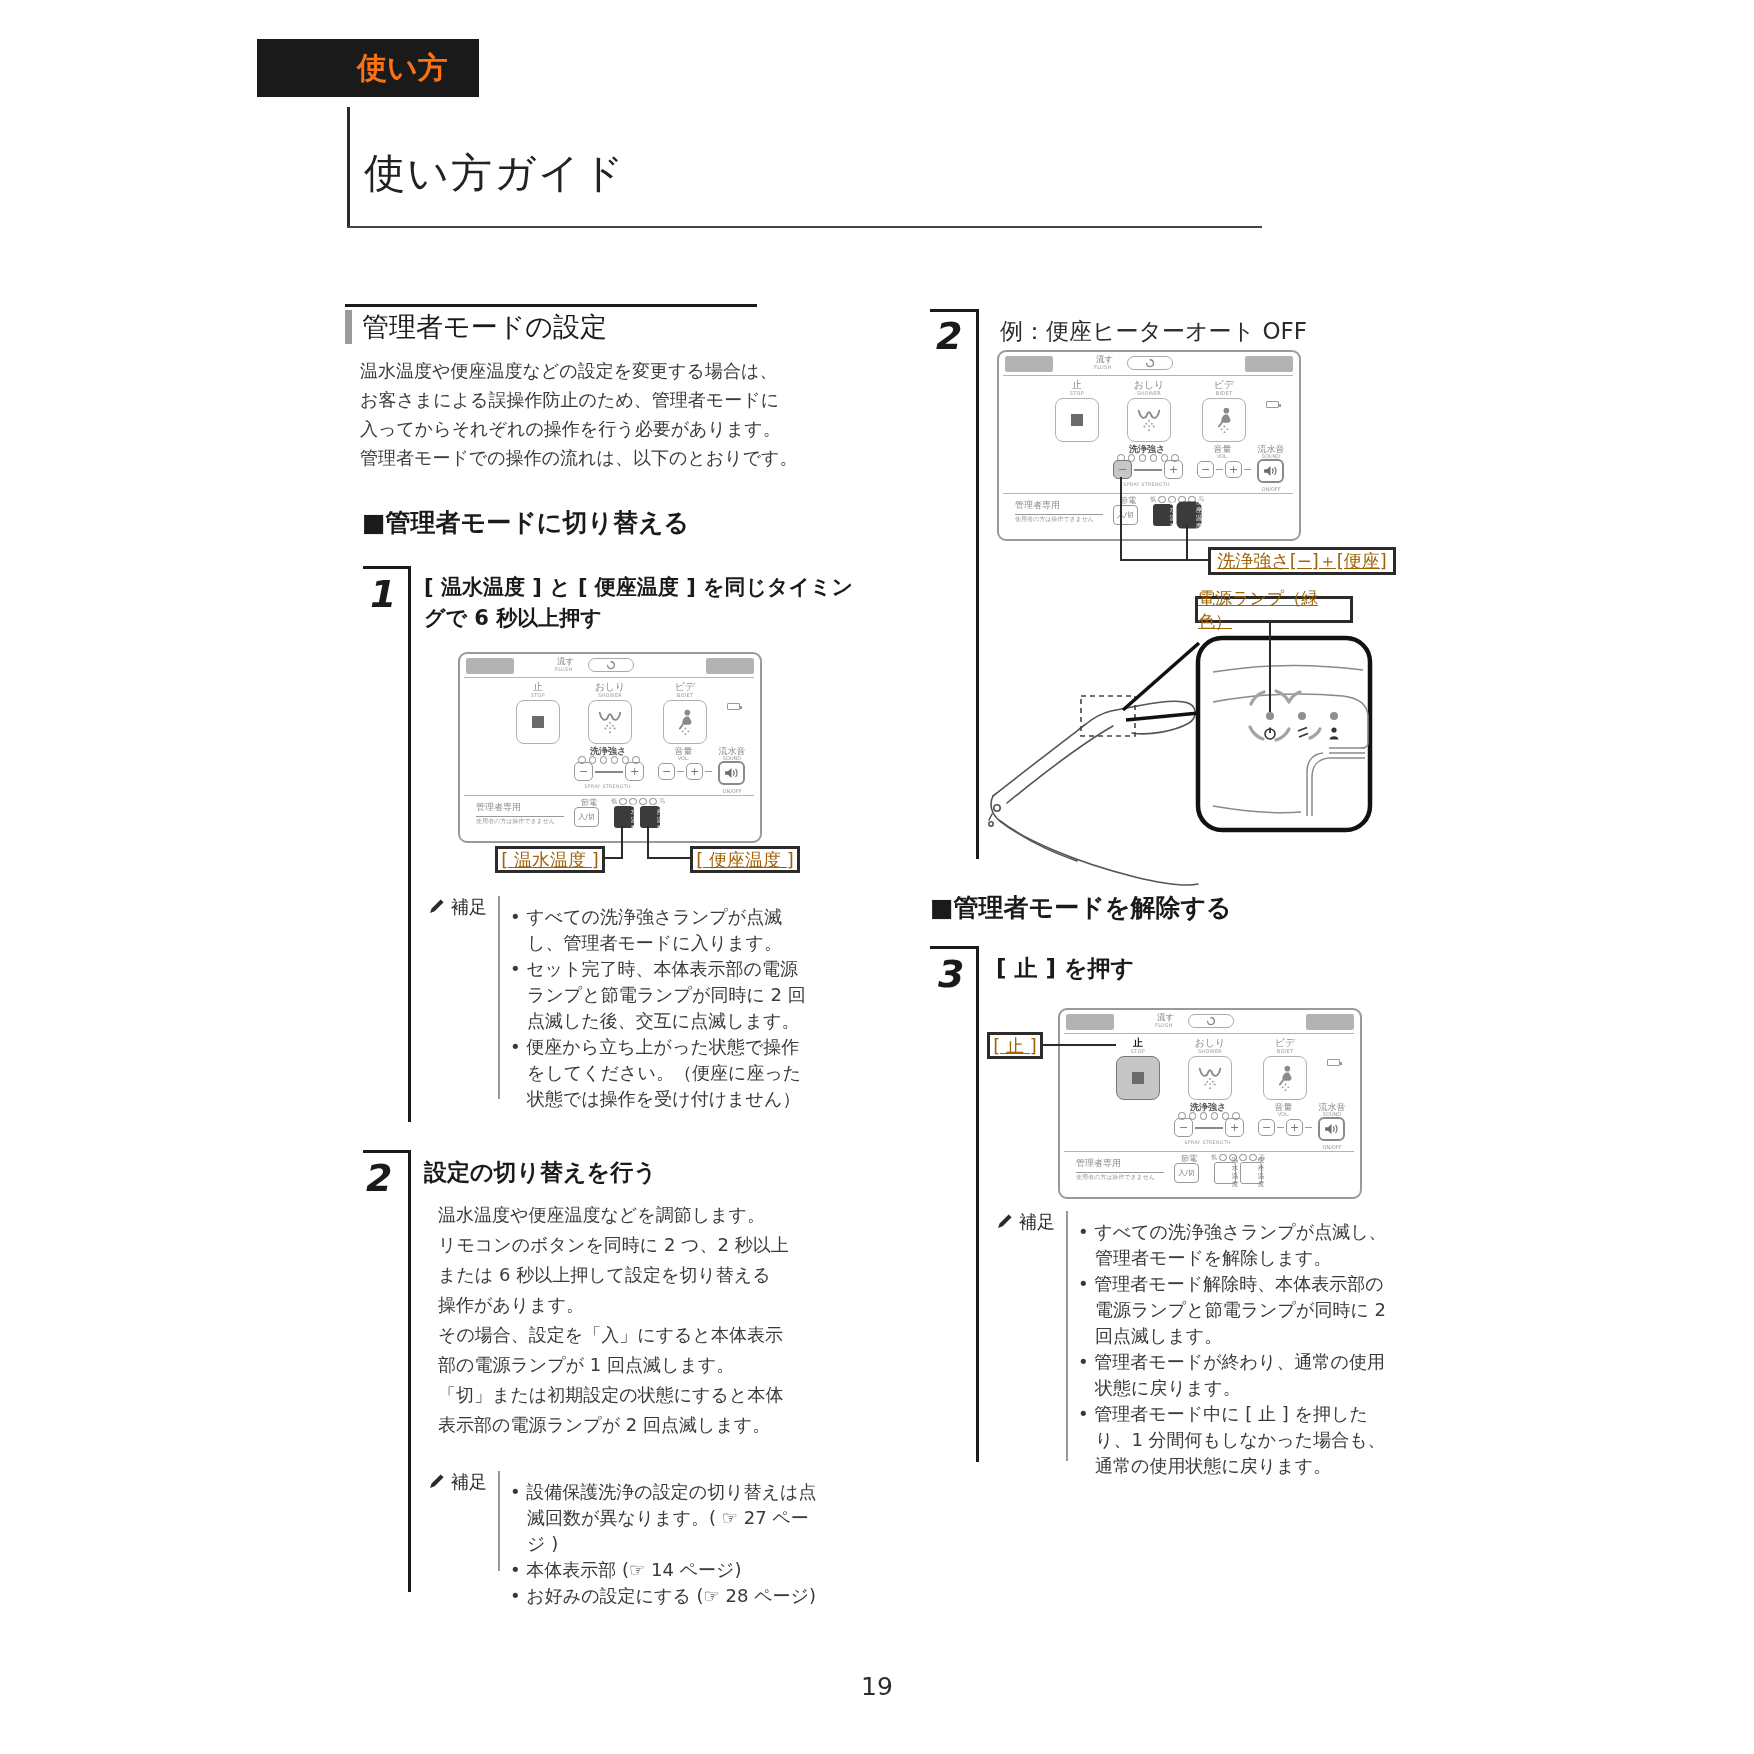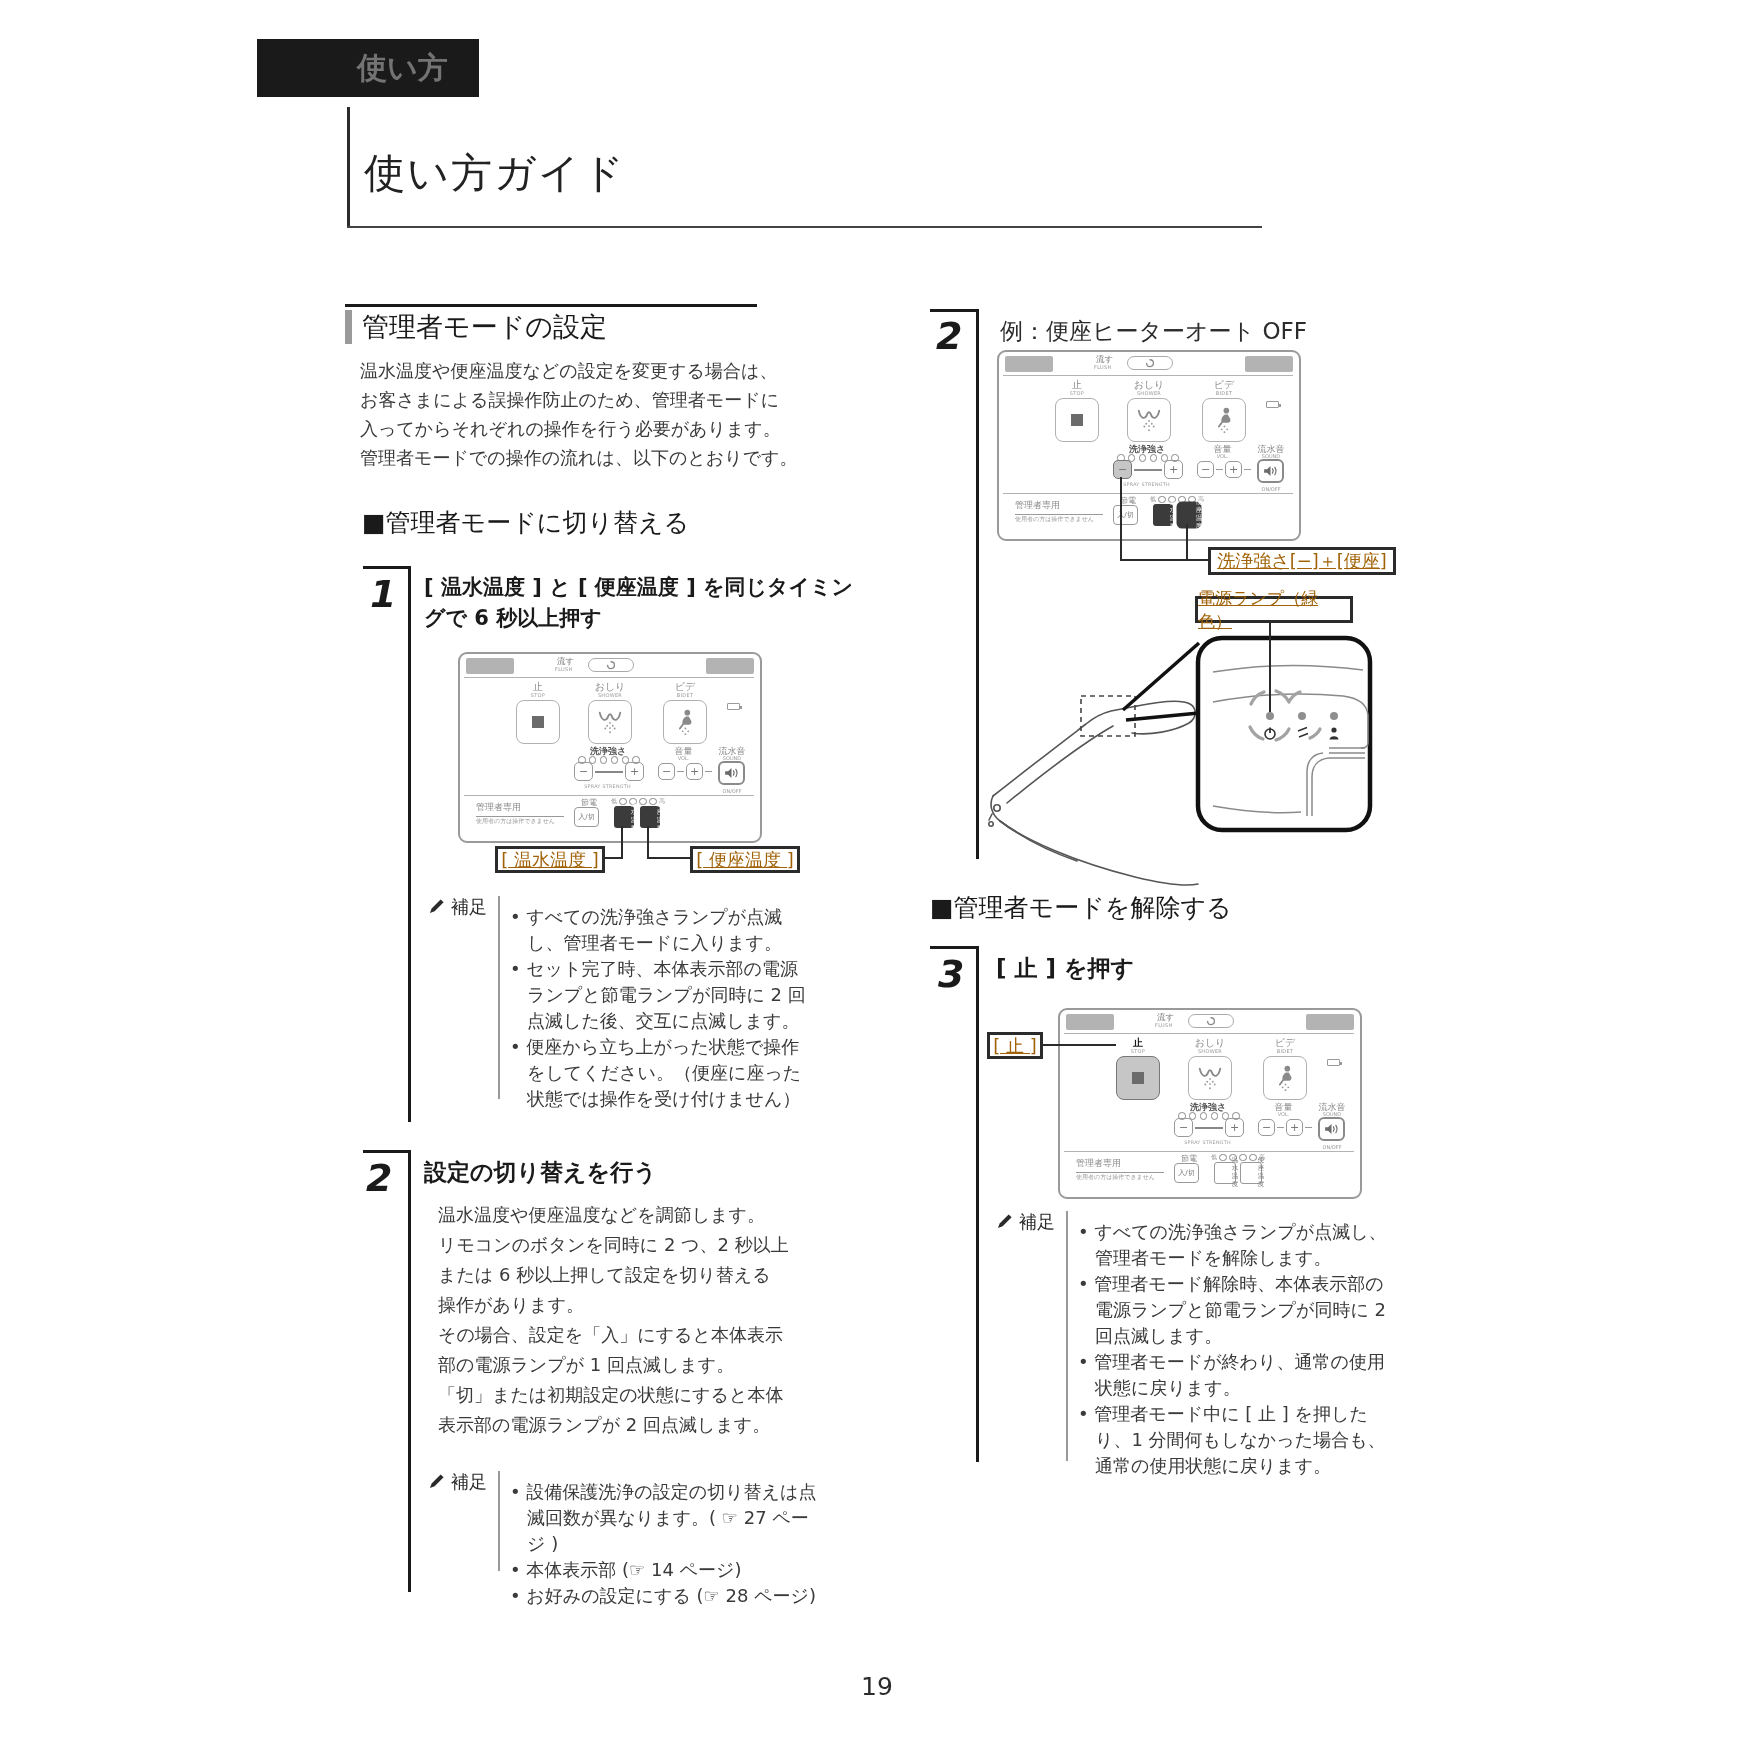--- a/index.html
+++ b/index.html
@@ -1,33 +1,33 @@
 <!DOCTYPE html>
 <html><head>
 <meta charset="utf-8">
 <style>
   html,body{margin:0;padding:0;background:#fff;}
   #page{position:relative;width:1754px;height:1754px;background:#fff;overflow:hidden;
         font-family:"DejaVu Sans","Liberation Sans",sans-serif;color:#2b2b2b;}
   .abs{position:absolute;}
 
   
-  .tab{left:257px;top:39px;width:222px;height:58px;background:#1a1a1a;color:#737373;
+  .tab{left:257px;top:39px;width:222px;height:58px;background:#1a1a1a;color:#f97316;
        font-size:30px;font-weight:bold;line-height:58px;padding-left:100px;box-sizing:border-box;}
   .title-bar{left:347px;top:107px;width:3px;height:120px;background:#2b2b2b;}
   .page-title{left:364px;top:146px;font-size:41px;color:#222;letter-spacing:2px;}
   .title-rule{left:347px;top:226px;width:915px;height:2px;background:#444;}
 
   
   .sec-rule{left:345px;top:304px;width:412px;height:3px;background:#1a1a1a;}
   .sec-bar{left:345px;top:310px;width:7px;height:34px;background:#9a9a9a;}
   .sec-title{left:362px;top:309px;font-size:27px;color:#1a1a1a;}
 
   .body-text{font-size:18px;line-height:29px;color:#3a3a3a;white-space:pre-line;}
-  .sub-head{font-size:25px;font-weight:normal;color:#1a1a1a;}
+  .sub-head{font-size:25px;font-weight:bold;color:#1a1a1a;}
 
   
   .stepline-h{height:2.5px;background:#1a1a1a;}
   .stepline-v{width:2.5px;background:#1a1a1a;}
   .step-num{font-size:38px;font-weight:bold;font-style:italic;color:#1a1a1a;}
   .step-title{font-size:21px;font-weight:bold;color:#1a1a1a;white-space:pre-line;line-height:31px;}
   .step-title-reg{font-size:23px;color:#2b2b2b;}
   .step-body{font-size:18px;line-height:30px;color:#3a3a3a;white-space:pre-line;}
 
   

